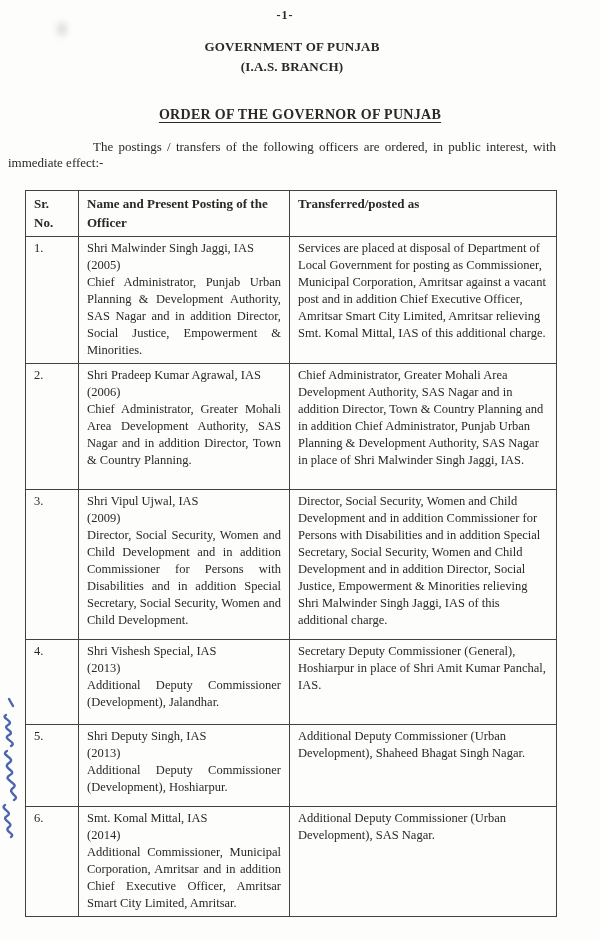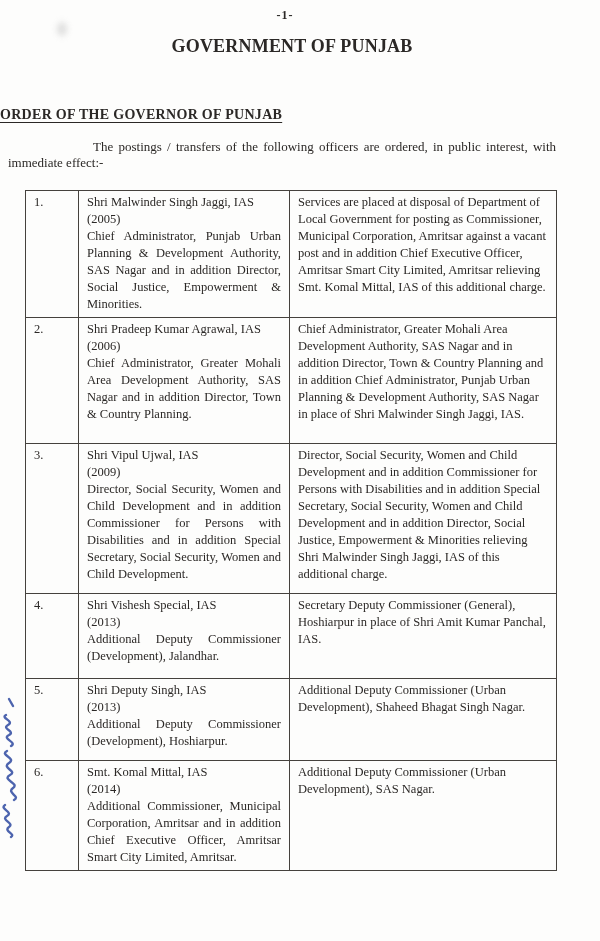--- a/index.html
+++ b/index.html
@@ -16,26 +16,26 @@
     overflow:hidden;
   }
   .page-number {
     position:absolute; top:8px; left:0; right:30px;
     text-align:center;
     font-size:12px; font-weight:bold; letter-spacing:1px;
   }
   .letterhead {
     position:absolute; top:37px; left:0; right:16px;
     text-align:center;
-    font-weight:bold; font-size:18px; line-height:19.5px;
+    font-weight:bold; font-size:13px; line-height:19.5px;
     letter-spacing:.2px;
   }
   .order-title {
     position:absolute; top:107px; left:0; right:0;
-    text-align:left;
+    text-align:center;
     font-weight:bold; font-size:14px; letter-spacing:.3px;
     text-decoration:underline;
     text-underline-offset:3px;
   }
   .intro {
     position:absolute; top:139px; left:8px; right:44px;
     font-size:13px; line-height:16px;
     text-align:justify; text-indent:85px;
   }
   table.postings {
@@ -81,33 +81,42 @@
 <body>
 
 <div class="page">
 
   <div class="smudge"></div>
 
   <div class="page-number">-1-</div>
 
   <div class="letterhead">
     <div>GOVERNMENT OF PUNJAB</div>
+    <div>(I.A.S. BRANCH)</div>
   </div>
 
   <div class="order-title">ORDER OF THE GOVERNOR OF PUNJAB</div>
 
   <div class="intro">The postings / transfers of the following officers are ordered, in public interest, with immediate effect:-</div>
 
   <table class="postings">
     <colgroup>
         <col class="c-sr">
         <col class="c-nm">
         <col class="c-tr">
       </colgroup>
     <tbody>
+        <tr class="h-head">
+      <th class="sr-cell">
+        <div>Sr.</div>
+        <div>No.</div>
+      </th>
+      <th>Name and Present Posting of the Officer</th>
+      <th>Transferred/posted as</th>
+    </tr>
 
     <tr class="h-r1">
       <td class="sr-cell">1.</td>
       <td>
         <div>Shri Malwinder Singh Jaggi, IAS</div>
         <div>(2005)</div>
         <div class="just">Chief Administrator, Punjab Urban Planning &amp; Development Authority, SAS Nagar and in addition Director, Social Justice, Empowerment &amp; Minorities.</div>
       </td>
       <td class="just">Services are placed at disposal of Department of Local Government for posting as Commissioner, Municipal Corporation, Amritsar against a vacant post and in addition Chief Executive Officer, Amritsar Smart City Limited, Amritsar relieving Smt. Komal Mittal, IAS of this additional charge.</td>
     </tr>

